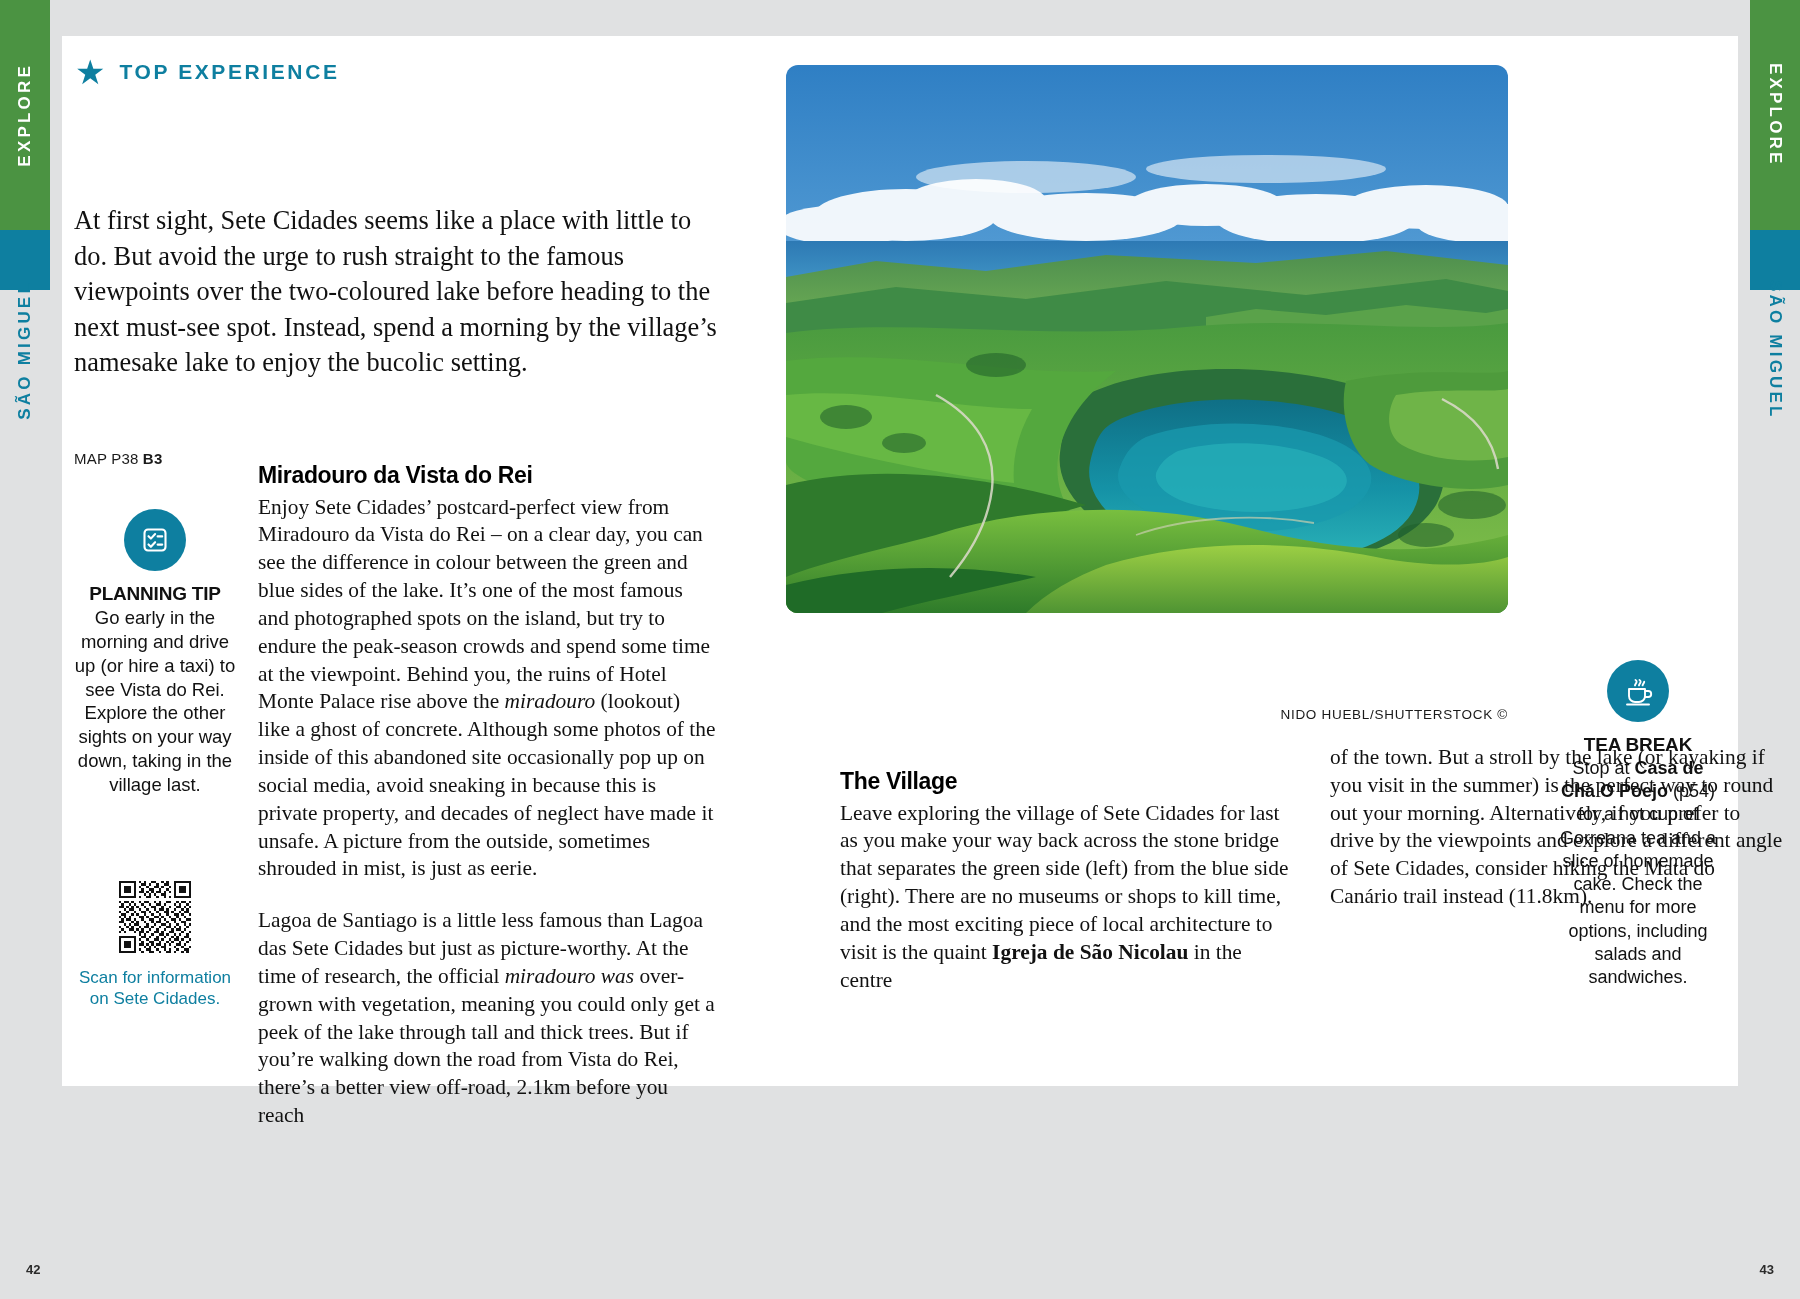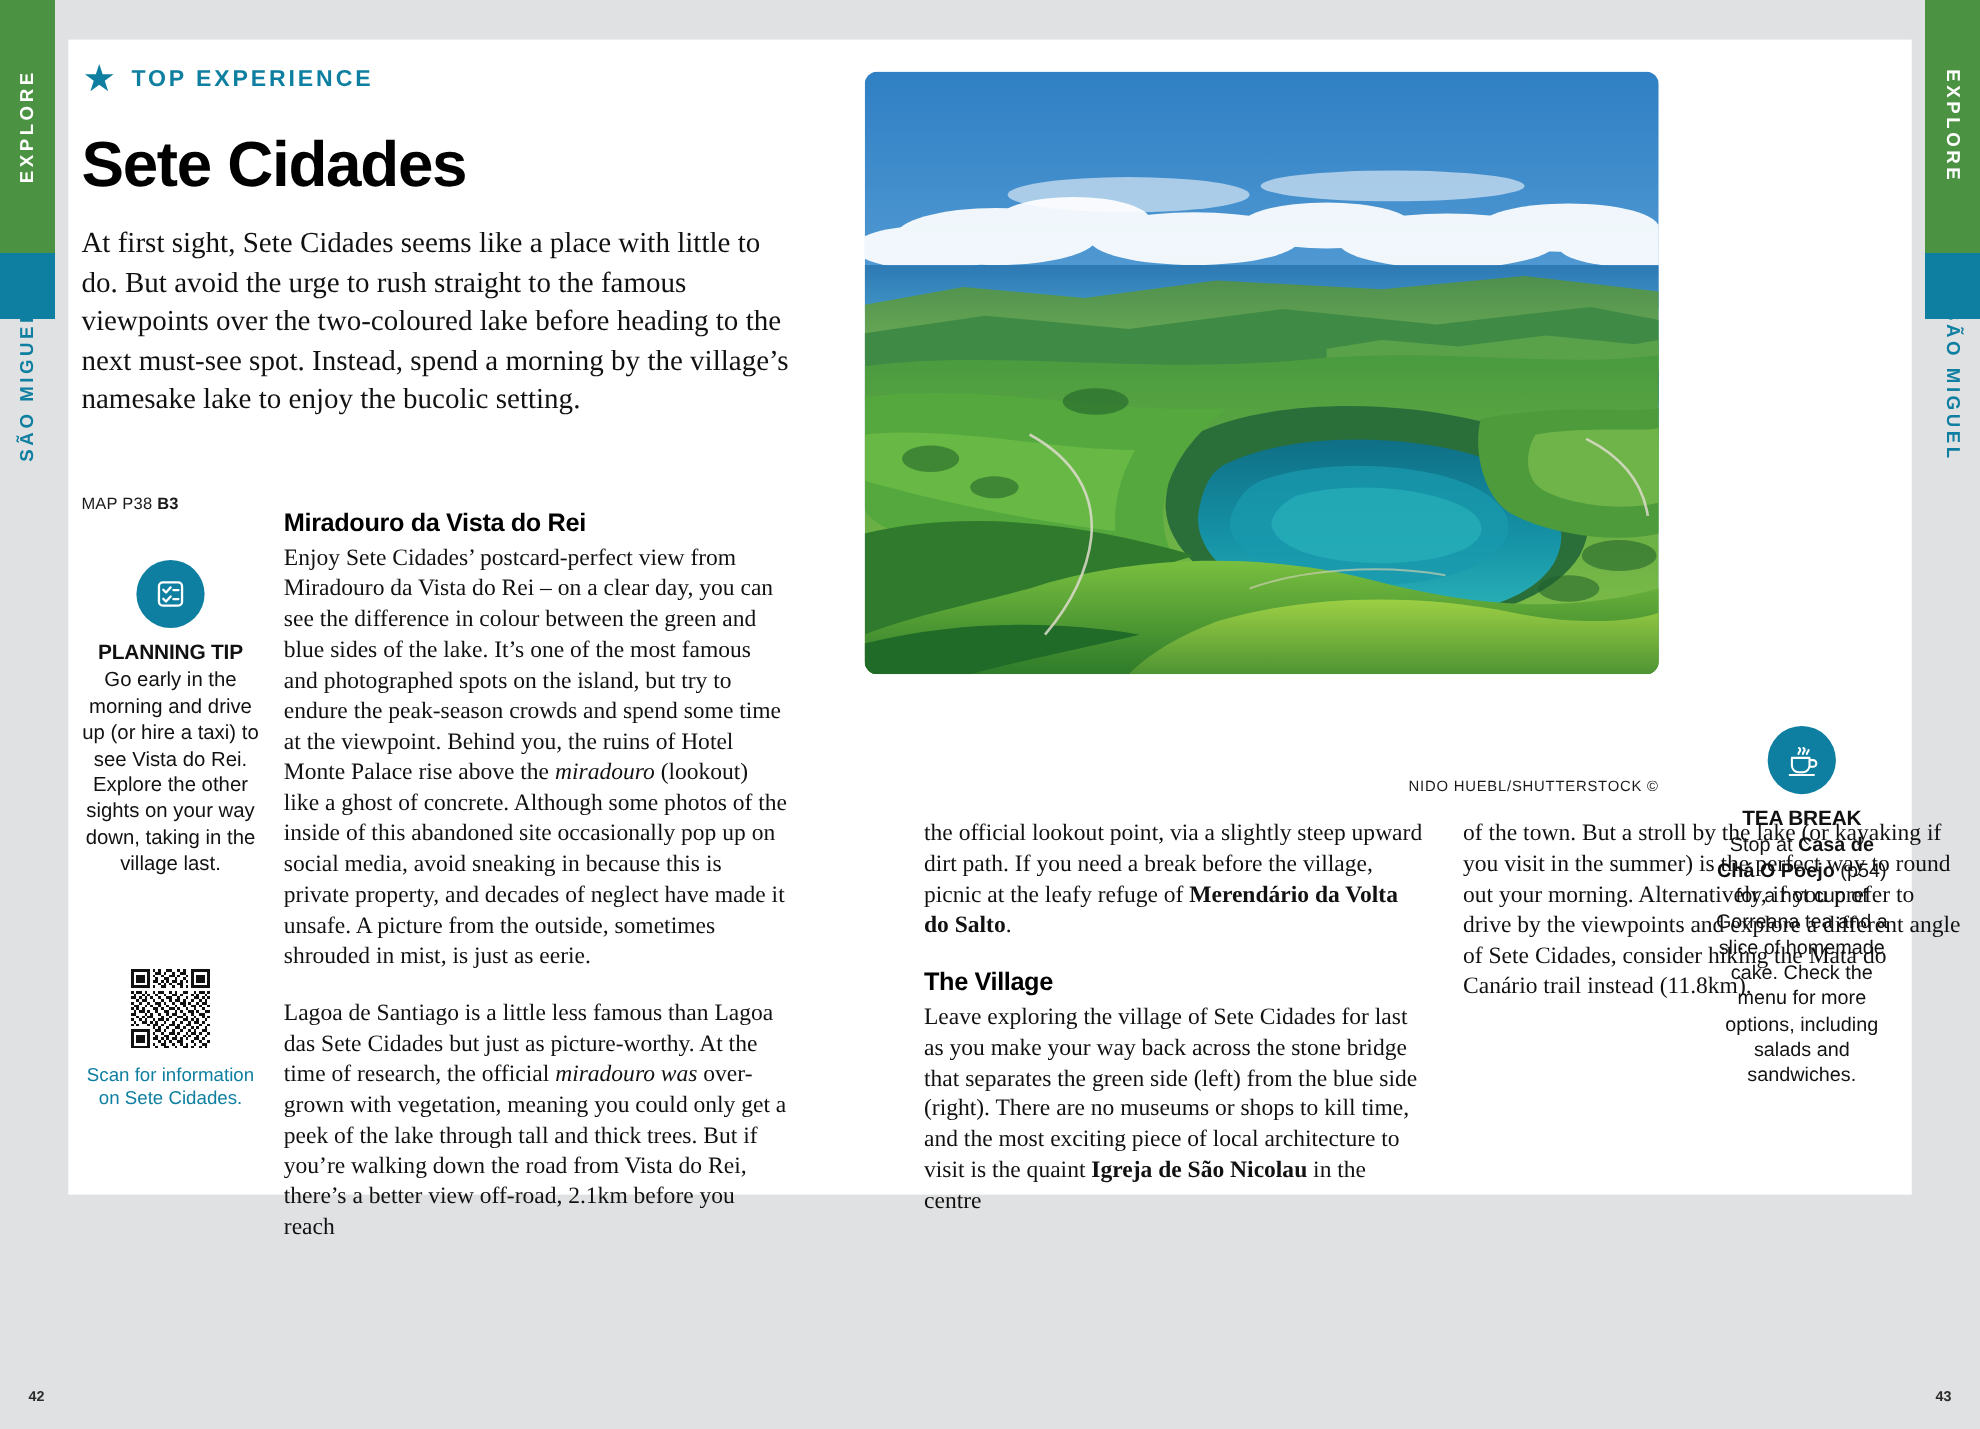--- a/index.html
+++ b/index.html
@@ -143,21 +143,20 @@
   <div class="page page-right"></div>
 
   <div class="folio folio-l">42</div>
   <div class="folio folio-r">43</div>
 
   <div class="top-exp">
     <span class="star">★</span>
     <span class="top-exp-label">TOP EXPERIENCE</span>
   </div>
 
-  <div class="title">Sete Cidades</div>
   <div class="intro">At first sight, Sete Cidades seems like a place with little to do. But avoid the urge to rush straight to the famous viewpoints over the two-coloured lake before heading to the next must-see spot. Instead, spend a morning by the village’s namesake lake to enjoy the bucolic setting.</div>
 
   <div class="side-col">
     <div class="maplabel"><span>MAP P38 </span><b>B3</b></div>
     <div class="circ-icon">
       <svg width="34" height="34" viewBox="0 0 34 34" fill="none" stroke="#ffffff" stroke-width="2.1">
         <rect x="6.5" y="6.5" width="21" height="21" rx="3.5"></rect>
         <path d="M10.5 13.2 l2.4 2.4 l4.2 -4.6" stroke-linecap="round" stroke-linejoin="round"></path>
         <path d="M10.5 21.4 l2.4 2.4 l4.2 -4.6" stroke-linecap="round" stroke-linejoin="round"></path>
         <path d="M19.6 13.4 h4.6" stroke-linecap="round"></path>
@@ -525,21 +524,20 @@
         <ellipse cx="118" cy="378" rx="22" ry="10"></ellipse>
         <ellipse cx="210" cy="300" rx="30" ry="12"></ellipse>
         <ellipse cx="686" cy="440" rx="34" ry="14"></ellipse>
         <ellipse cx="640" cy="470" rx="28" ry="12"></ellipse>
       </g>
     </svg>
   </div>
   <div class="credit">NIDO HUEBL/SHUTTERSTOCK ©</div>
 
   <div class="rcol rcol-1">
-    <p><span>the official lookout point, via a slightly steep upward dirt path. If you need a break before the village, picnic at the leafy refuge of </span><b class="bs">Merendário da Volta do Salto</b><span>.</span></p>
     <div class="gap"></div>
     <h3 class="sub-h">The Village</h3>
     <p><span>Leave exploring the village of Sete Cidades for last as you make your way back across the stone bridge that separates the green side (left) from the blue side (right). There are no museums or shops to kill time, and the most exciting piece of local architecture to visit is the quaint </span><b class="bs">Igreja de São Nicolau</b><span> in the centre</span></p>
   </div>
 
   <div class="rcol rcol-2">
     <p><span>of the town. But a stroll by the lake (or kayaking if you visit in the summer) is the perfect way to round out your morning. Alternatively, if you prefer to drive by the viewpoints and explore a different angle of Sete Cidades, consider hiking the Mata do Canário trail instead (11.8km).</span></p>
   </div>
 
   <div class="tea-col">

